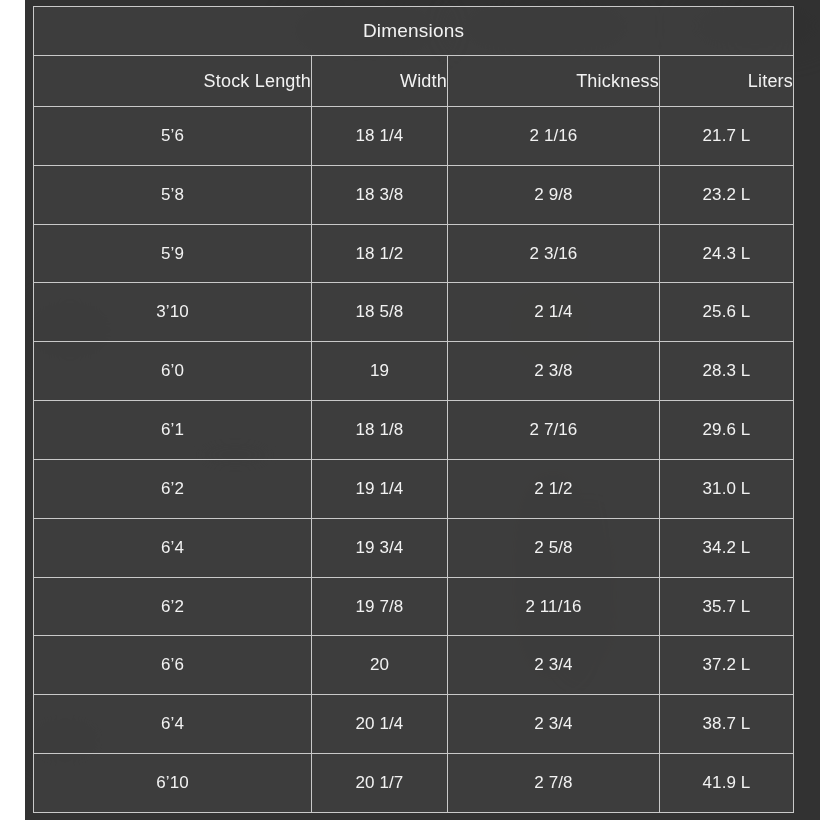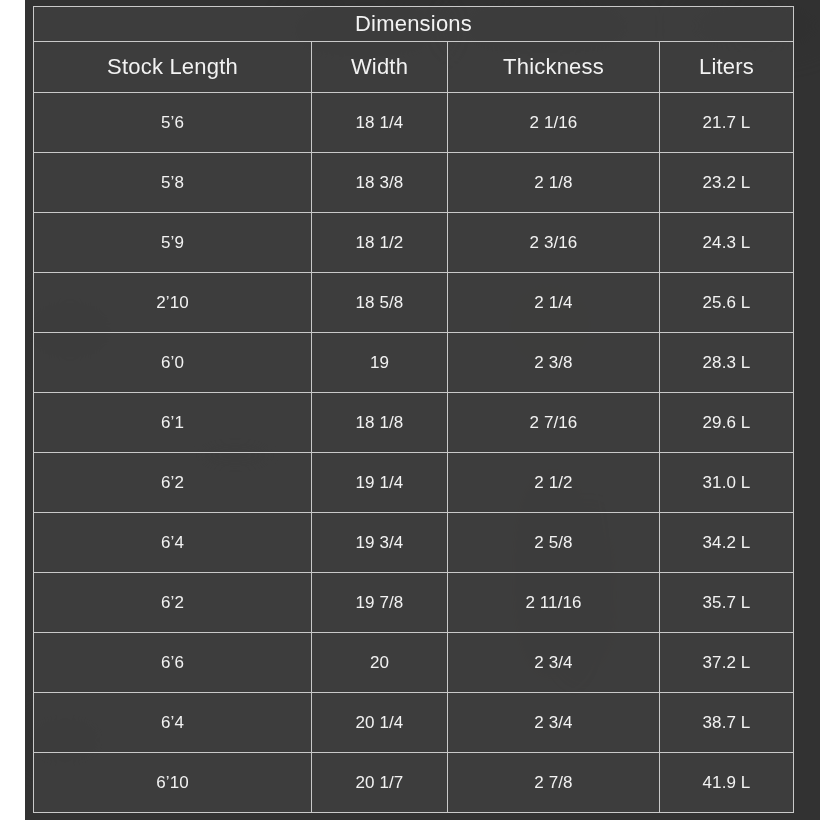--- a/index.html
+++ b/index.html
@@ -64,29 +64,30 @@
   table.dimensions-table td {
     border: 1px solid #c9c9c9;
     color: #f2f2f2;
     text-align: center;
     vertical-align: middle;
     font-weight: normal;
     background: transparent;
   }
 
   tr.title-row th {
-    height: 35px;
-    font-size: 22px;
+    height: 49px;
+    font-size: 19px;
     letter-spacing: 0.2px;
   }
 
   tr.header-row th {
     height: 51px;
-    font-size: 22px;
+    font-size: 18px;
     letter-spacing: 0.2px;
+    text-align: right;
   }
 
   tr.data-row td {
     height: 51px;
     font-size: 17px;
     letter-spacing: 0.1px;
   }
 
   
   col.c-length    { width: 278px; }
@@ -133,31 +134,31 @@
     <tbody>
       <tr class="data-row">
         <td>5’6</td>
         <td>18 1/4</td>
         <td>2 1/16</td>
         <td>21.7 L</td>
       </tr>
       <tr class="data-row">
         <td>5’8</td>
         <td>18 3/8</td>
-        <td>2 1/8</td>
+        <td>2 9/8</td>
         <td>23.2 L</td>
       </tr>
       <tr class="data-row">
         <td>5’9</td>
         <td>18 1/2</td>
         <td>2 3/16</td>
         <td>24.3 L</td>
       </tr>
       <tr class="data-row">
-        <td>2’10</td>
+        <td>3’10</td>
         <td>18 5/8</td>
         <td>2 1/4</td>
         <td>25.6 L</td>
       </tr>
       <tr class="data-row">
         <td>6’0</td>
         <td>19</td>
         <td>2 3/8</td>
         <td>28.3 L</td>
       </tr>

